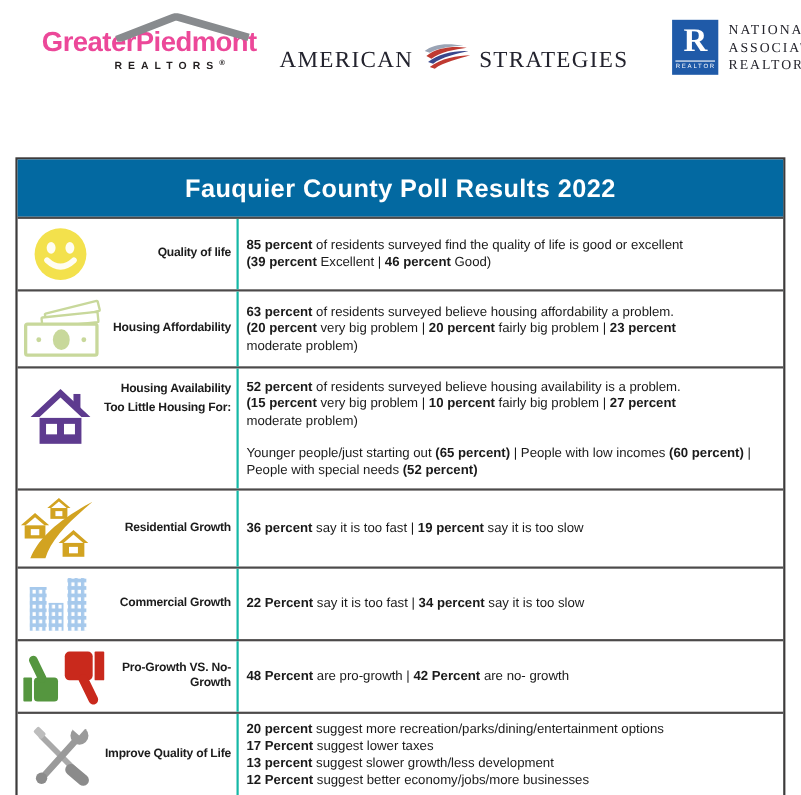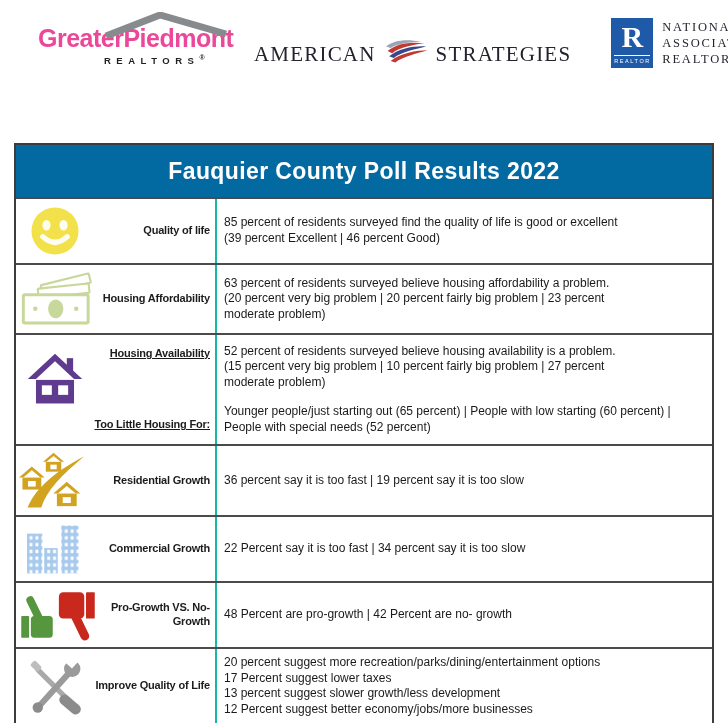--- a/index.html
+++ b/index.html
@@ -25,25 +25,25 @@
   
   .poll-table{position:absolute;left:14px;top:143px;width:700px;box-sizing:border-box;border:2px solid #3d3b3b;background:#fff;}
   .table-header{height:52px;background:#0369a1;color:#fff;display:flex;align-items:center;justify-content:center;font-size:23px;font-weight:bold;letter-spacing:0.4px;}
   .row{display:flex;border-top:2px solid #4c4a4a;}
   .cell-left{width:201px;flex:0 0 201px;display:flex;align-items:center;border-right:2px solid #14b8a6;box-sizing:border-box;padding:4px 5px 4px 3px;}
   .icon-box{flex:0 0 72px;display:flex;align-items:center;justify-content:center;}
   .labels{flex:1;min-width:0;display:flex;flex-direction:column;justify-content:center;align-items:flex-end;gap:4px;}
   .label{text-align:right;font-weight:bold;font-size:11px;letter-spacing:-0.2px;line-height:1.25;color:#1c1c1c;}
   .row.multi .cell-left{align-items:stretch;}
   .row.multi .icon-box{align-items:flex-start;padding-top:12px;}
-  .row.multi .labels{justify-content:space-between;padding:8px 0;text-decoration:underline;}
+  .row.multi .labels{justify-content:flex-start;padding:8px 0;}
   .cell-right{flex:1;min-width:0;display:flex;flex-direction:column;justify-content:center;padding:6px 8px 6px 7px;font-size:12px;line-height:1.3;}
   .para{margin:0;}
   .para.gap{margin-top:14px;}
-  .b{font-weight:normal;margin-top:16px;}
+  .b{font-weight:bold;margin-top:16px;}
   #rows .row:nth-child(1){min-height:64px;}
   #rows .row:nth-child(2){min-height:68px;}
   #rows .row:nth-child(3){min-height:109px;}
   #rows .row:nth-child(4){min-height:69px;}
   #rows .row:nth-child(5){min-height:58px;}
   #rows .row:nth-child(6){min-height:56px;}
   #rows .row:nth-child(7){min-height:72px;}
 </style>
 </head>
 <body>
@@ -148,21 +148,21 @@
               </svg>
             </div>
       <div class="labels">
               <div class="label">Housing Availability</div>
               <div class="label">Too Little Housing For:</div>
             </div>
     </div>
     <div class="cell-right">
             <p class="para"><span class="b">52 percent</span><span> of residents surveyed believe housing availability is a problem.</span></p>
             <p class="para"><span class="b">(15 percent</span><span> very big problem | </span><span class="b">10 percent</span><span> fairly big problem | </span><span class="b">27 percent</span><br><span>moderate problem)</span></p>
-            <p class="para gap"><span>Younger people/just starting out </span><span class="b">(65 percent)</span><span> | People with low starting </span><span class="b">(60 percent)</span><span> | People with special needs </span><span class="b">(52 percent)</span></p>
+            <p class="para gap"><span>Younger people/just starting out </span><span class="b">(65 percent)</span><span> | People with low incomes </span><span class="b">(60 percent)</span><span> | People with special needs </span><span class="b">(52 percent)</span></p>
           </div>
   </div>
         <div class="row">
     <div class="cell-left">
       <div class="icon-box">
               <svg width="72" height="58" viewBox="0 0 84 66">
                 <path d="M10 64 C18 44 38 24 76 4 C50 26 32 44 26 64 Z" fill="#d2a321"></path>
                 <g fill="#d2a321">
                   <g transform="translate(0,16)">
                     <path d="M0 13 L15 0 L30 13 L25 13 L15 4.5 L5 13 Z"></path>

